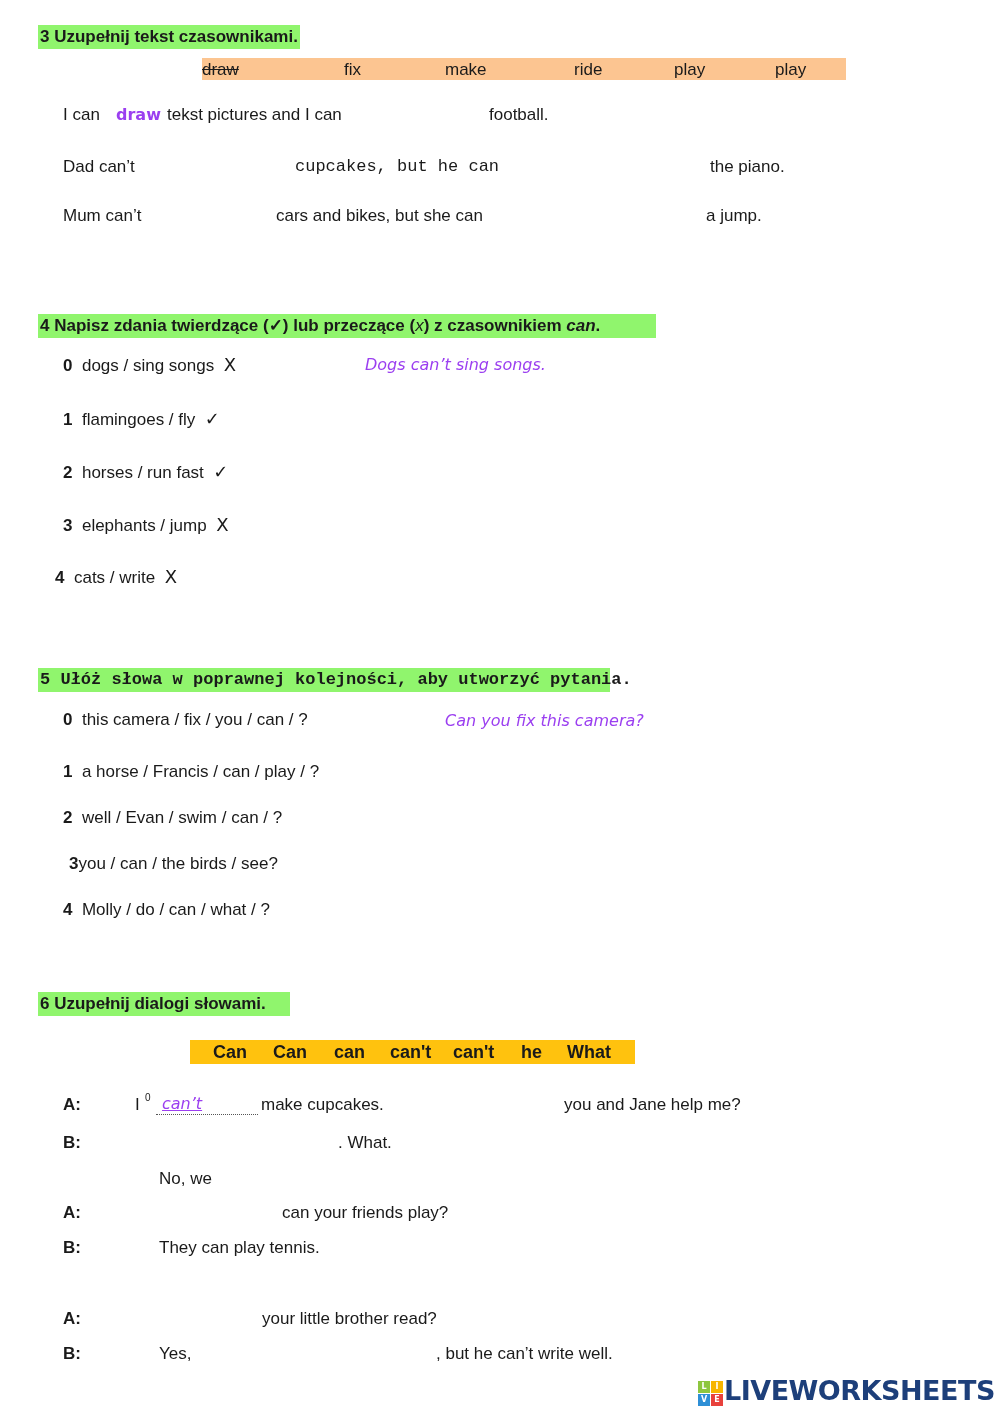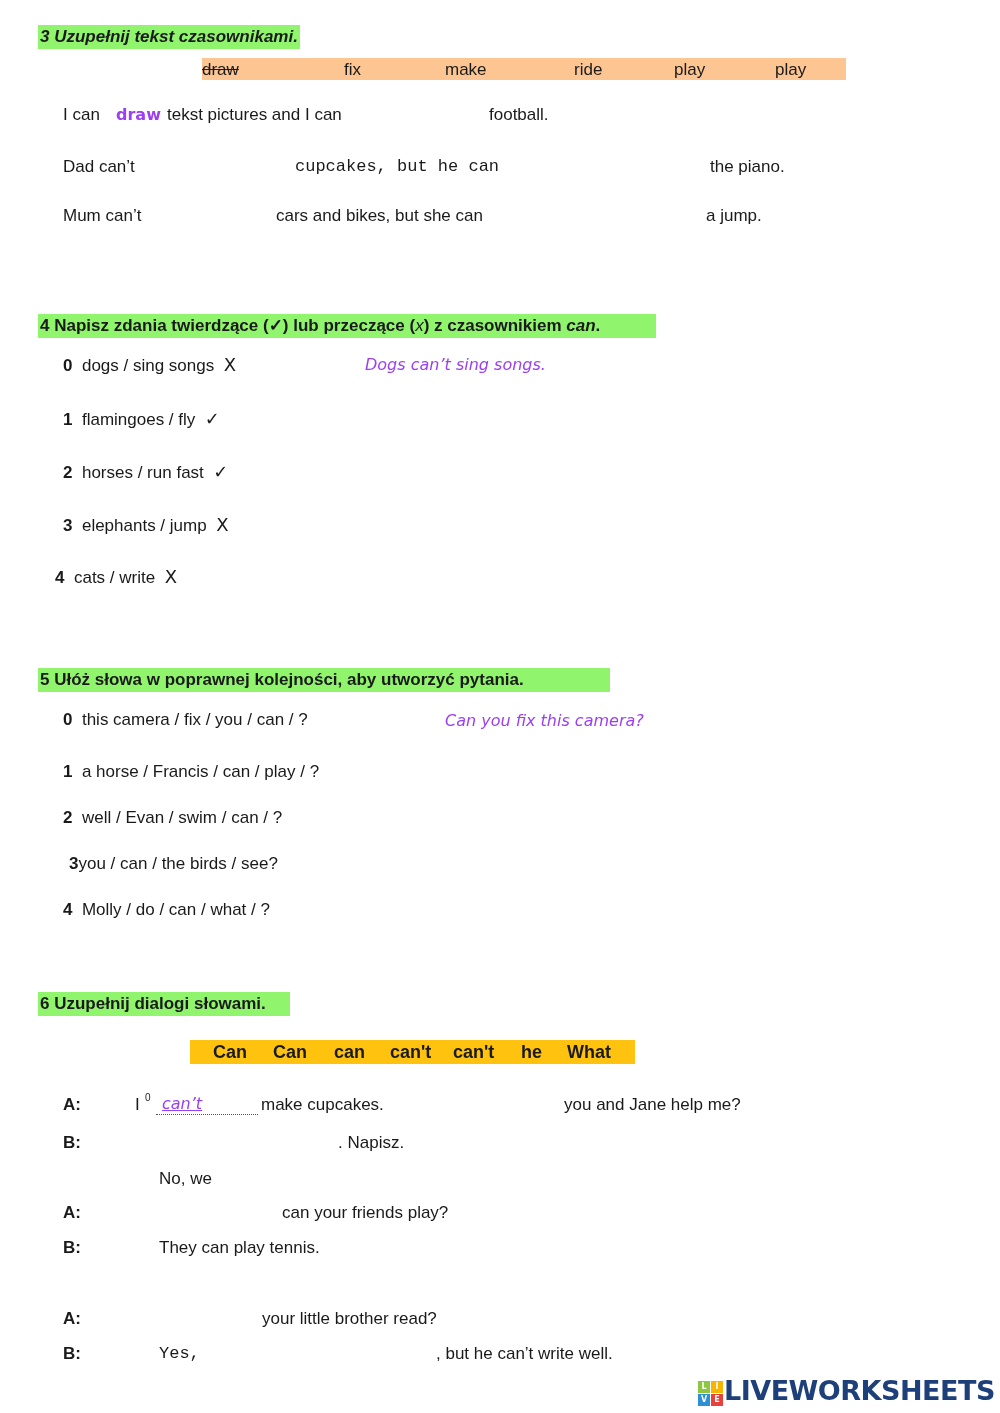--- a/index.html
+++ b/index.html
@@ -19,21 +19,21 @@
   .wordbank-yellow { background: #ffc20e; height: 24px; font-weight: bold; font-size: 18px; }
   .wordbank-yellow span { position: absolute; top: 2px; }
   .speaker { font-weight: bold; }
   .logo { font-family: "DejaVu Sans", sans-serif; font-weight: bold; color: #1d3f7a; font-size: 27px; letter-spacing: -0.5px; }
   .logo-grid { position: absolute; width: 24px; height: 24px; display: grid; grid-template-columns: 12px 12px; grid-template-rows: 12px 12px; gap: 1px; }
   .logo-grid div { font-size: 8px; color: #fff; text-align: center; line-height: 11px; font-weight: bold; font-family: "DejaVu Sans", sans-serif; }
 </style>
 </head>
 <body>
 
-<div class="abs heading" style="left:38px;top:25px;font-style:italic;">3  Uzupełnij tekst czasownikami.</div>
+<div class="abs heading" style="left:38px;top:25px;">3  Uzupełnij tekst czasownikami.</div>
 
 <div class="abs wordbank-orange" style="left:202px;top:58px;width:644px;">
   <span class="strike" style="left:0px;">draw</span>
   <span style="left:142px;">fix</span>
   <span style="left:243px;">make</span>
   <span style="left:364px;margin-left:8px;">ride</span>
   <span style="left:472px;">play</span>
   <span style="left:573px;">play</span>
 </div>
 
@@ -87,21 +87,21 @@
 </div>
 <span class="abs" style="left:365px;top:509px;width:400px;height:26px;"></span>
 
 <div class="abs" style="left:55px;top:566px;">
   <span class="num">4</span>&nbsp;
   <span>cats / write</span>&nbsp;
   <span class="mark">X</span>
 </div>
 <span class="abs" style="left:365px;top:561px;width:400px;height:26px;"></span>
 
-<div class="abs heading" style="left:38px;top:668px;width:568px;">5 Ułóż słowa w poprawnej kolejności, aby utworzyć pytania.</div>
+<div class="abs heading" style="left:38px;top:668px;width:568px;font-family:Liberation Mono, monospace;">5 Ułóż słowa w poprawnej kolejności, aby utworzyć pytania.</div>
 
 <div class="abs" style="left:63px;top:710px;">
   <span class="num">0</span>&nbsp;
   <span>this camera / fix / you / can / ?</span>
 </div>
 <span class="abs answer" style="left:445px;top:711px;">Can you fix this camera?</span>
 
 <div class="abs" style="left:63px;top:762px;">
   <span class="num">1</span>&nbsp;
   <span>a horse / Francis / can / play / ?</span>
@@ -143,35 +143,35 @@
 <span class="abs" style="left:156px;top:1094px;width:102px;height:20px;border-bottom:1px dotted #555;">
   <span class="answer" style="font-size:16px;text-decoration:underline;padding-left:6px;">can’t</span>
 </span>
 <span class="abs" style="left:261px;top:1095px;">make cupcakes.</span>
 <span class="abs" style="left:400px;top:1090px;width:160px;height:26px;"></span>
 <span class="abs" style="left:564px;top:1095px;">you and Jane help me?</span>
 
 <span class="abs speaker" style="left:63px;top:1133px;">B:</span>
 <span class="abs" style="left:159px;top:1169px;">No, we</span>
 <span class="abs" style="left:220px;top:1128px;width:116px;height:26px;"></span>
-<span class="abs" style="left:338px;top:1133px;">. Napisz.</span>
+<span class="abs" style="left:338px;top:1133px;">. What.</span>
 
 <span class="abs speaker" style="left:63px;top:1203px;">A:</span>
 <span class="abs" style="left:150px;top:1198px;width:126px;height:26px;"></span>
 <span class="abs" style="left:282px;top:1203px;">can your friends play?</span>
 
 <span class="abs speaker" style="left:63px;top:1238px;">B:</span>
 <span class="abs" style="left:159px;top:1238px;">They can play tennis.</span>
 
 <span class="abs speaker" style="left:63px;top:1309px;">A:</span>
 <span class="abs" style="left:150px;top:1304px;width:106px;height:26px;"></span>
 <span class="abs" style="left:262px;top:1309px;">your little brother read?</span>
 
 <span class="abs speaker" style="left:63px;top:1344px;">B:</span>
-<span class="abs" style="left:159px;top:1344px;font-family:Liberation Mono, monospace;">Yes,</span>
+<span class="abs" style="left:159px;top:1344px;">Yes,</span>
 <span class="abs" style="left:200px;top:1339px;width:232px;height:26px;"></span>
 <span class="abs" style="left:436px;top:1344px;">, but he can’t write well.</span>
 
 <div class="logo-grid" style="left:698px;top:1381px;">
   <div style="background:#8dc63f;">L</div>
   <div style="background:#f7b500;">I</div>
   <div style="background:#2e8fd6;">V</div>
   <div style="background:#e8413c;">E</div>
 </div>
 <span class="abs logo" style="left:724px;top:1375px;">LIVEWORKSHEETS</span>

